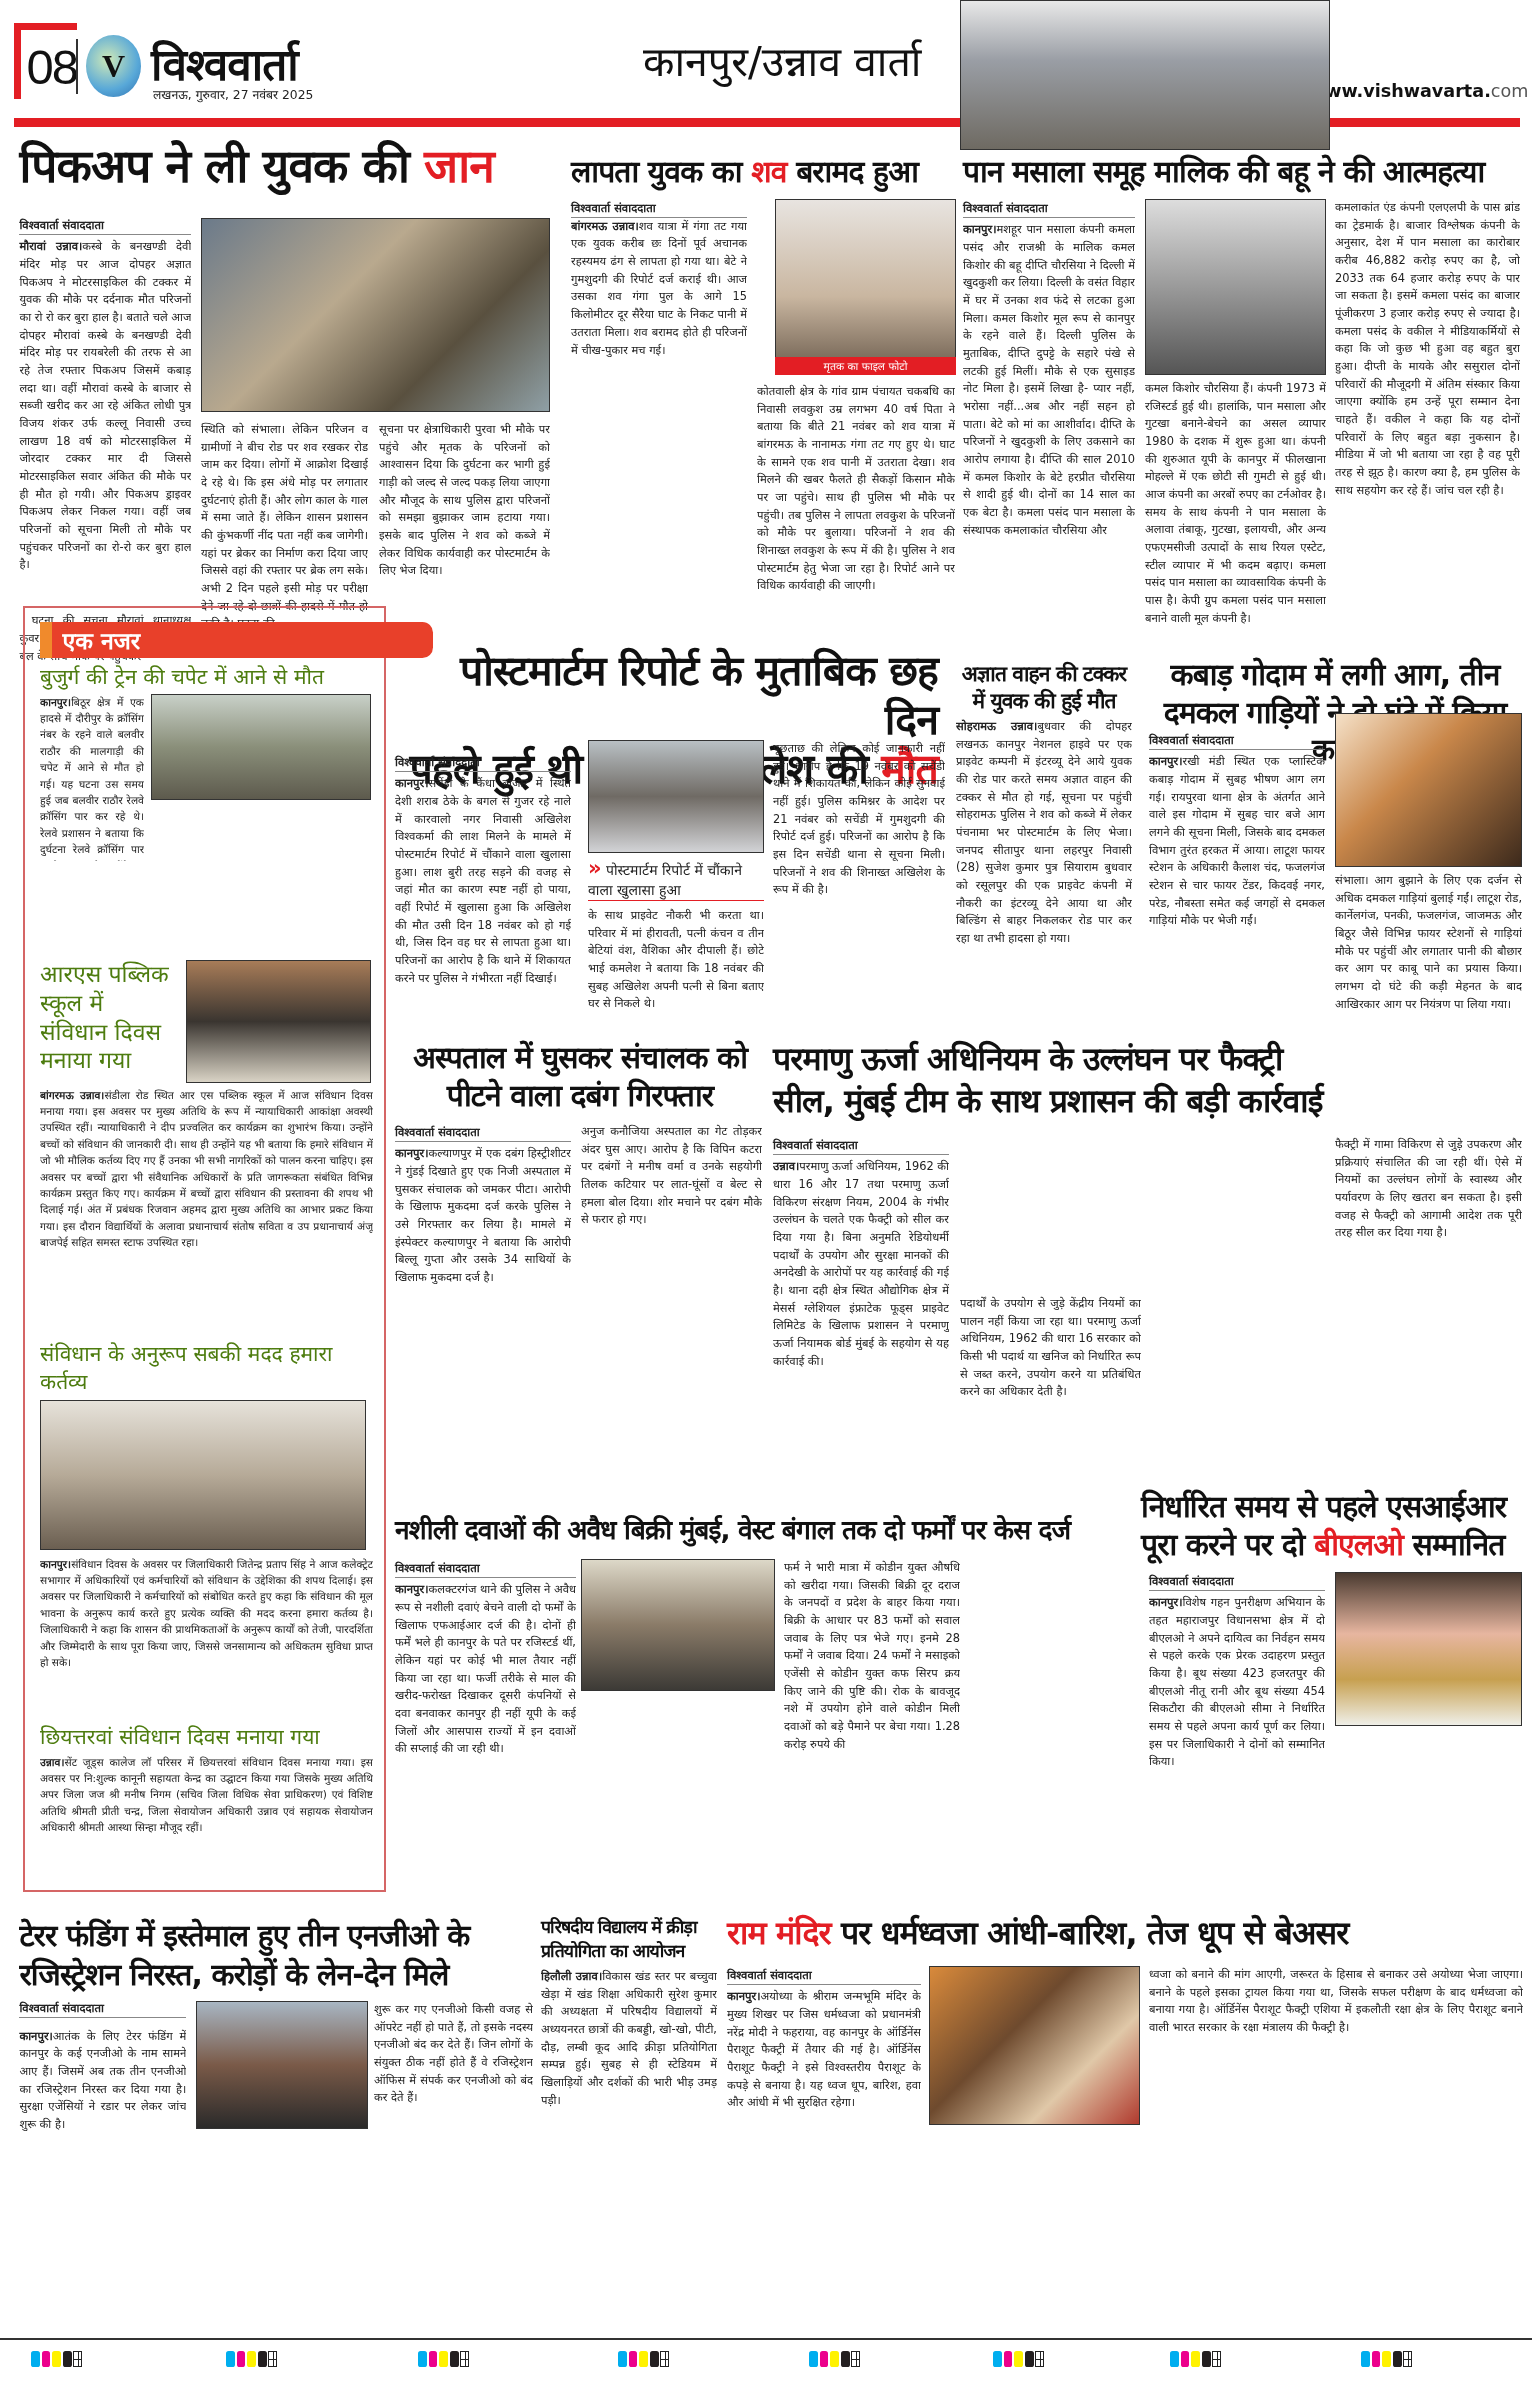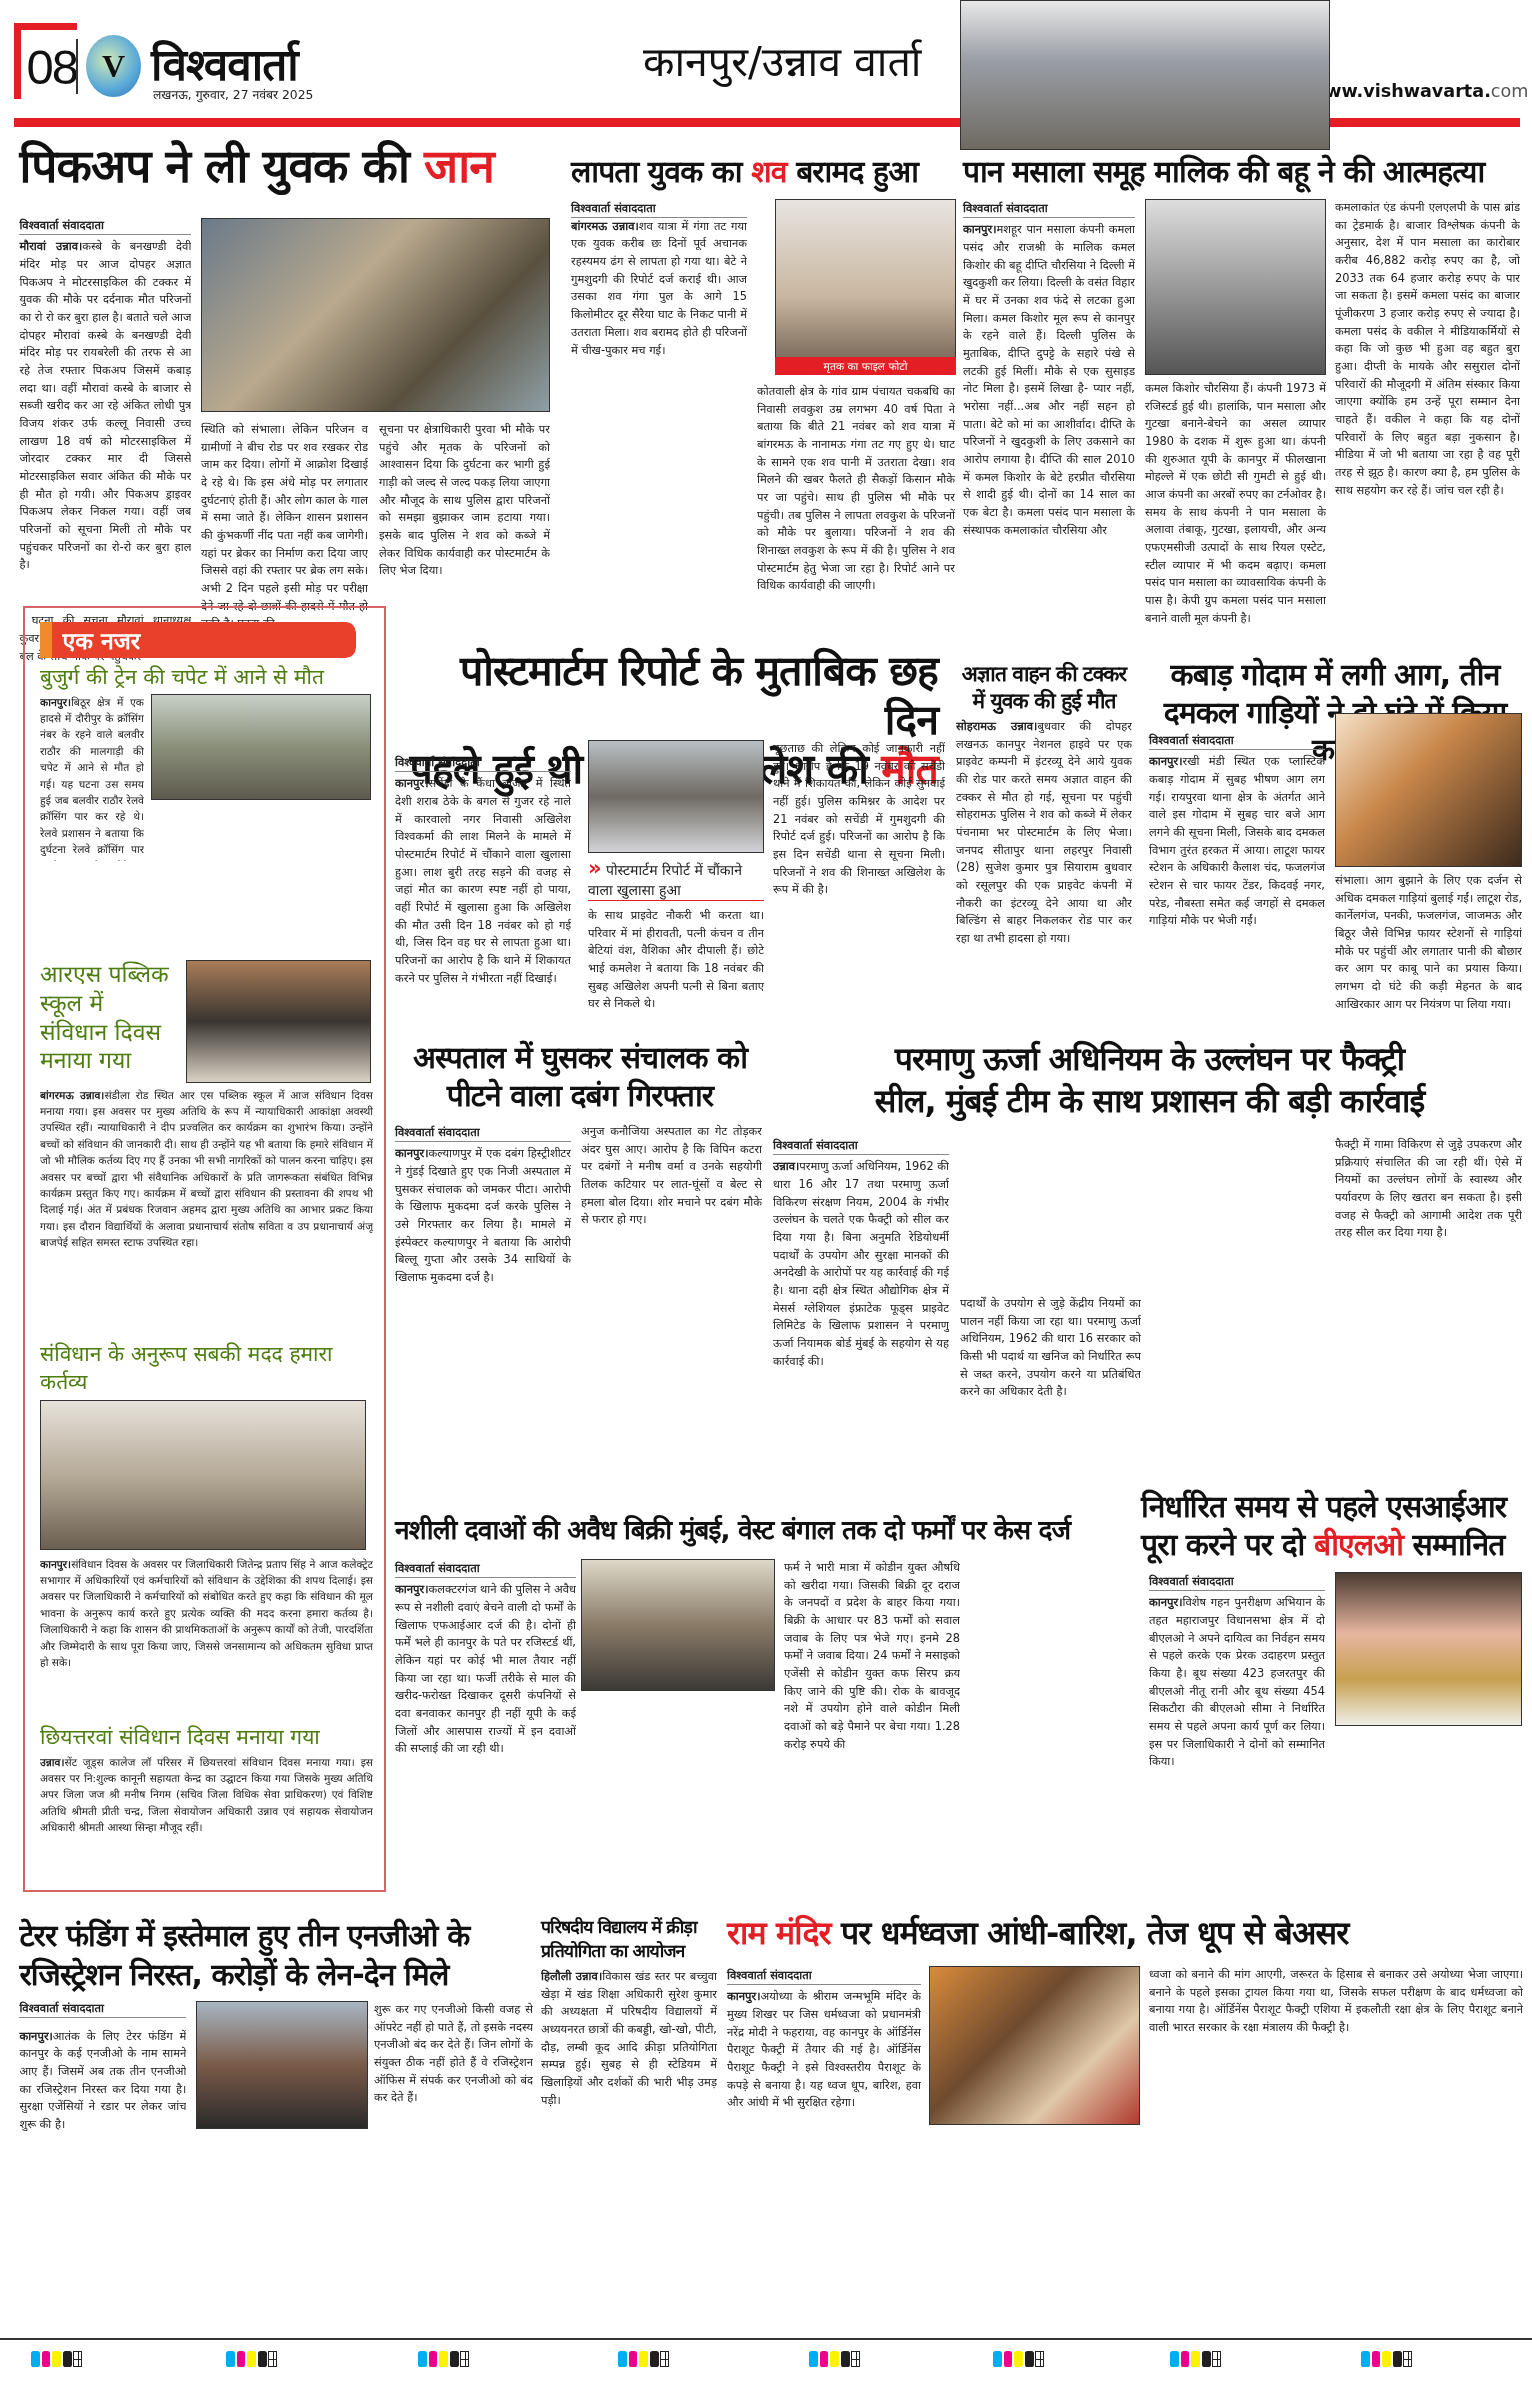--- a/index.html
+++ b/index.html
@@ -80,21 +80,21 @@
 <div class="abs hl" style="left:963px;top:155px;font-size:30px;width:564px">पान मसाला समूह मालिक की बहू ने की आत्महत्या</div>
 <div class="abs" style="left:963px;top:199px;width:172px">
   <div class="byline">विश्ववार्ता संवाददाता</div>
   <div class="body" style="height:432px;margin-top:3.5px"><b>कानपुर।</b><span>मशहूर पान मसाला कंपनी कमला पसंद और राजश्री के मालिक कमल किशोर की बहू दीप्ति चौरसिया ने दिल्ली में खुदकुशी कर लिया। दिल्ली के वसंत विहार में घर में उनका शव फंदे से लटका हुआ मिला। कमल किशोर मूल रूप से कानपुर के रहने वाले हैं। दिल्ली पुलिस के मुताबिक, दीप्ति दुपट्टे के सहारे पंखे से लटकी हुई मिलीं। मौके से एक सुसाइड नोट मिला है। इसमें लिखा है- प्यार नहीं, भरोसा नहीं...अब और नहीं सहन हो पाता। बेटे को मां का आशीर्वाद। दीप्ति के परिजनों ने खुदकुशी के लिए उकसाने का आरोप लगाया है। दीप्ति की साल 2010 में कमल किशोर के बेटे हरप्रीत चौरसिया से शादी हुई थी। दोनों का 14 साल का एक बेटा है। कमला पसंद पान मसाला के संस्थापक कमलाकांत चौरसिया और</span></div>
 </div>
 <div class="abs photo" style="left:1145px;top:199px;width:181px;height:176px;background:linear-gradient(#ddd,#9a9a9a 50%,#555)"></div>
 <div class="abs body" style="left:1145px;top:380px;width:181px;height:255px">कमल किशोर चौरसिया हैं। कंपनी 1973 में रजिस्टर्ड हुई थी। हालांकि, पान मसाला और गुटखा बनाने-बेचने का असल व्यापार 1980 के दशक में शुरू हुआ था। कंपनी की शुरुआत यूपी के कानपुर में फीलखाना मोहल्ले में एक छोटी सी गुमटी से हुई थी। आज कंपनी का अरबों रुपए का टर्नओवर है। समय के साथ कंपनी ने पान मसाला के अलावा तंबाकू, गुटखा, इलायची, और अन्य एफएमसीजी उत्पादों के साथ रियल एस्टेट, स्टील व्यापार में भी कदम बढ़ाए। कमला पसंद पान मसाला का व्यावसायिक कंपनी के पास है। केपी ग्रुप कमला पसंद पान मसाला बनाने वाली मूल कंपनी है।</div>
 <div class="abs body" style="left:1335px;top:199px;width:185px;height:437px">कमलाकांत एंड कंपनी एलएलपी के पास ब्रांड का ट्रेडमार्क है। बाजार विश्लेषक कंपनी के अनुसार, देश में पान मसाला का कारोबार करीब 46,882 करोड़ रुपए का है, जो 2033 तक 64 हजार करोड़ रुपए के पार जा सकता है। इसमें कमला पसंद का बाजार पूंजीकरण 3 हजार करोड़ रुपए से ज्यादा है। कमला पसंद के वकील ने मीडियाकर्मियों से कहा कि जो कुछ भी हुआ वह बहुत बुरा हुआ। दीप्ती के मायके और ससुराल दोनों परिवारों की मौजूदगी में अंतिम संस्कार किया जाएगा क्योंकि हम उन्हें पूरा सम्मान देना चाहते हैं। वकील ने कहा कि यह दोनों परिवारों के लिए बहुत बड़ा नुकसान है। मीडिया में जो भी बताया जा रहा है वह पूरी तरह से झूठ है। कारण क्या है, हम पुलिस के साथ सहयोग कर रहे हैं। जांच चल रही है।</div>
 
 <div class="box" style="left:23px;top:606px;width:363px;height:1286px"></div>
-<div class="box-head" style="left:40px;top:622px;width:316px">एक नजर</div>
+<div class="box-head" style="left:40px;top:622px;width:393px">एक नजर</div>
 <div class="abs" style="left:40px;top:662px;width:333px">
   <div class="sub" style="font-size:21px">बुजुर्ग की ट्रेन की चपेट में आने से मौत</div>
   <div style="display:flex;gap:7px;margin-top:3.5px">
     <div class="body" style="width:104px;height:167px;font-size:10.6px"><b>कानपुर।</b><span>बिठूर क्षेत्र में एक हादसे में दौरीपुर के क्रॉसिंग नंबर के रहने वाले बलवीर राठौर की मालगाड़ी की चपेट में आने से मौत हो गई। यह घटना उस समय हुई जब बलवीर राठौर रेलवे क्रॉसिंग पार कर रहे थे। रेलवे प्रशासन ने बताया कि दुर्घटना रेलवे क्रॉसिंग पार करते समय हुई। उन्होंने यह भी बताया कि शव को पोस्टमार्टम के लिए भेज दिया गया है और मामले की विस्तृत जांच जारी है।</span></div>
     <div class="photo" style="width:220px;height:106px;background:linear-gradient(#c8d0c8,#8a8f7a 50%,#5d5a4d)"></div>
   </div>
 </div>
 <div class="abs" style="left:40px;top:960px;width:333px">
   <div style="display:flex;gap:8.8px">
     <div style="width:137px">
@@ -150,21 +150,21 @@
 <div class="abs hl" style="left:395px;top:1039px;font-size:30px;width:370px;text-align:center;line-height:1.25">
   <div>अस्पताल में घुसकर संचालक को</div>
   <div>पीटने वाला दबंग गिरफ्तार</div>
 </div>
 <div class="abs" style="left:395px;top:1123px;width:176px">
   <div class="byline">विश्ववार्ता संवाददाता</div>
   <div class="body" style="height:370px;margin-top:3.5px"><b>कानपुर।</b><span>कल्याणपुर में एक दबंग हिस्ट्रीशीटर ने गुंडई दिखाते हुए एक निजी अस्पताल में घुसकर संचालक को जमकर पीटा। आरोपी के खिलाफ मुकदमा दर्ज करके पुलिस ने उसे गिरफ्तार कर लिया है। मामले में इंस्पेक्टर कल्याणपुर ने बताया कि आरोपी बिल्लू गुप्ता और उसके 34 साथियों के खिलाफ मुकदमा दर्ज है।</span></div>
 </div>
 <div class="abs body" style="left:581px;top:1123px;width:181px;height:388px">अनुज कनौजिया अस्पताल का गेट तोड़कर अंदर घुस आए। आरोप है कि विपिन कटरा पर दबंगों ने मनीष वर्मा व उनके सहयोगी तिलक कटियार पर लात-घूंसों व बेल्ट से हमला बोल दिया। शोर मचाने पर दबंग मौके से फरार हो गए।</div>
 
-<div class="abs hl" style="left:773px;top:1039px;font-size:32px;width:753px;text-align:center;line-height:1.3">
+<div class="abs hl" style="left:773px;top:1039px;font-size:32px;width:753px;text-align:left;line-height:1.3">
   <div>परमाणु ऊर्जा अधिनियम के उल्लंघन पर फैक्ट्री</div>
   <div>सील, मुंबई टीम के साथ प्रशासन की बड़ी कार्रवाई</div>
 </div>
 <div class="abs" style="left:773px;top:1136px;width:176px">
   <div class="byline">विश्ववार्ता संवाददाता</div>
   <div class="body" style="height:361px;margin-top:3.5px"><b>उन्नाव।</b><span>परमाणु ऊर्जा अधिनियम, 1962 की धारा 16 और 17 तथा परमाणु ऊर्जा विकिरण संरक्षण नियम, 2004 के गंभीर उल्लंघन के चलते एक फैक्ट्री को सील कर दिया गया है। बिना अनुमति रेडियोधर्मी पदार्थों के उपयोग और सुरक्षा मानकों की अनदेखी के आरोपों पर यह कार्रवाई की गई है। थाना दही क्षेत्र स्थित औद्योगिक क्षेत्र में मेसर्स ग्लेशियल इंफ्राटेक फूड्स प्राइवेट लिमिटेड के खिलाफ प्रशासन ने परमाणु ऊर्जा नियामक बोर्ड मुंबई के सहयोग से यह कार्रवाई की।</span></div>
 </div>
 <div class="abs photo" style="left:960px;top:1136px:width:370px;width:370px;height:150px;background:linear-gradient(#e8e8e8,#9a9ea5 40%,#6e6a62)"></div>
 <div class="abs body" style="left:960px;top:1295px;width:181px;height:203px">पदार्थों के उपयोग से जुड़े केंद्रीय नियमों का पालन नहीं किया जा रहा था। परमाणु ऊर्जा अधिनियम, 1962 की धारा 16 सरकार को किसी भी पदार्थ या खनिज को निर्धारित रूप से जब्त करने, उपयोग करने या प्रतिबंधित करने का अधिकार देती है।</div>
 <div class="abs body" style="left:1335px;top:1136px;width:187px;height:361px">फैक्ट्री में गामा विकिरण से जुड़े उपकरण और प्रक्रियाएं संचालित की जा रही थीं। ऐसे में नियमों का उल्लंघन लोगों के स्वास्थ्य और पर्यावरण के लिए खतरा बन सकता है। इसी वजह से फैक्ट्री को आगामी आदेश तक पूरी तरह सील कर दिया गया है।</div>

